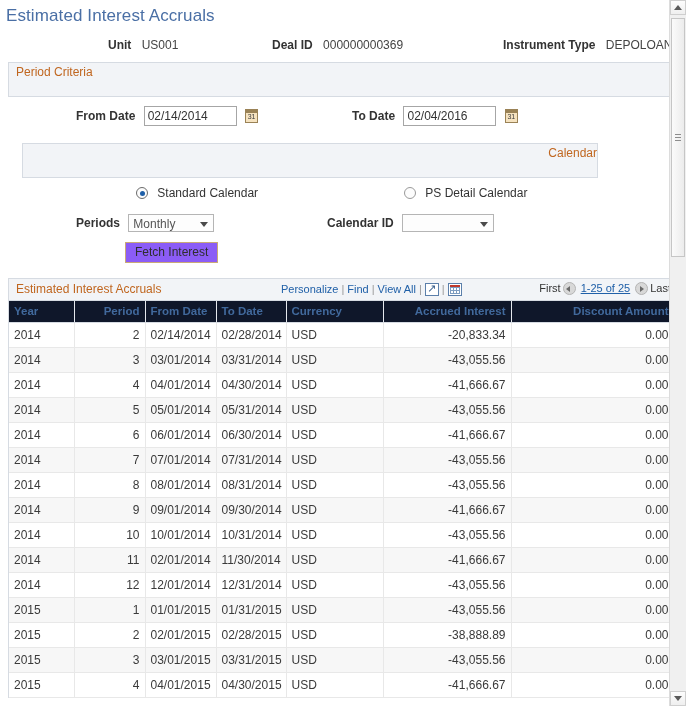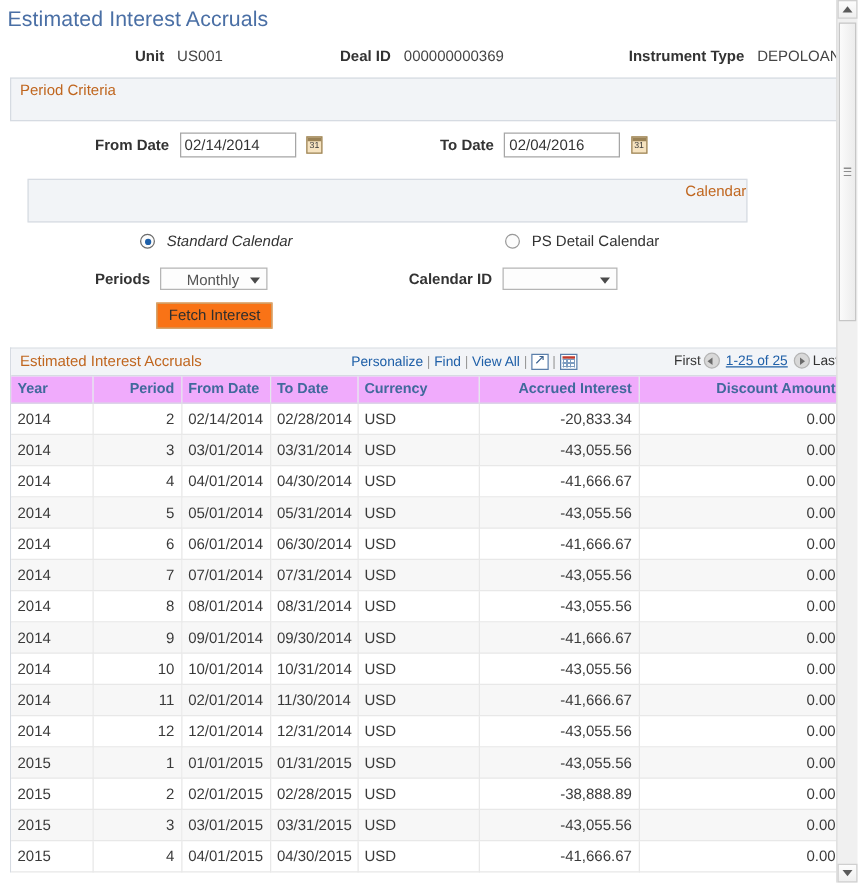--- a/index.html
+++ b/index.html
@@ -159,29 +159,28 @@
   }
   .radio-item.on .rdo::after {
     content: "";
     position: absolute;
     left: 2.5px; top: 2.5px;
     width: 5px; height: 5px;
     border-radius: 50%;
     background: #1e5fa8;
   }
   .radio-item .rlbl { color: #333333; }
-  .rdo-standard { left: 112px; font-style: italic; }
+  .rdo-standard { left: 136px; }
   .rdo-psdetail { left: 404px; }
 
   
   .periodrow {
     position: relative;
     height: 24px;
     margin-top: 6px;
-    text-align: right;
   }
   .sel {
     display: inline-block;
     border: 1px solid #b5b5b5;
     background: #fdfdfd;
     height: 18px;
     vertical-align: middle;
     position: relative;
     box-sizing: border-box;
     cursor: pointer;
@@ -216,21 +215,21 @@
     height: 26px;
     margin-top: 4px;
   }
   .btn-fetch {
     position: absolute;
     left: 125px;
     top: 0;
     font-family: "Liberation Sans", sans-serif;
     font-size: 12px;
     color: #2e2e2e;
-    background: #f97316;
+    background: #8b5cf6;
     border: 1px solid #c9a977;
     padding: 2px 9px 3px 9px;
     cursor: pointer;
     line-height: 14px;
   }
 
   
   .grid-wrap {
     margin: 10px 8px 0 8px;
     border: 1px solid #d6dbe2;
@@ -348,21 +347,21 @@
   }
 
   
   table.acc {
     border-collapse: collapse;
     width: 100%;
     table-layout: fixed;
     font-size: 12px;
   }
   table.acc th {
-    background: #f0abfc;
+    background: #0f172a;
     color: #41699c;
     font-weight: bold;
     font-size: 11.5px;
     border-bottom: 1px solid #d6dbe2;
     border-right: 1px solid #e4e7ec;
     padding: 4px 5px 5px 5px;
     text-align: left;
     white-space: nowrap;
     box-sizing: border-box;
   }

